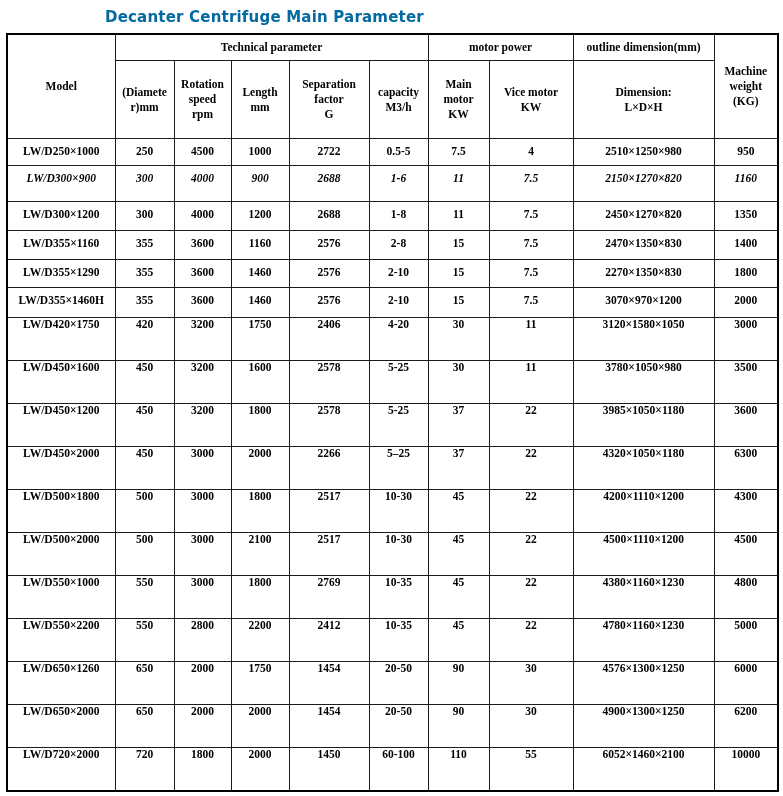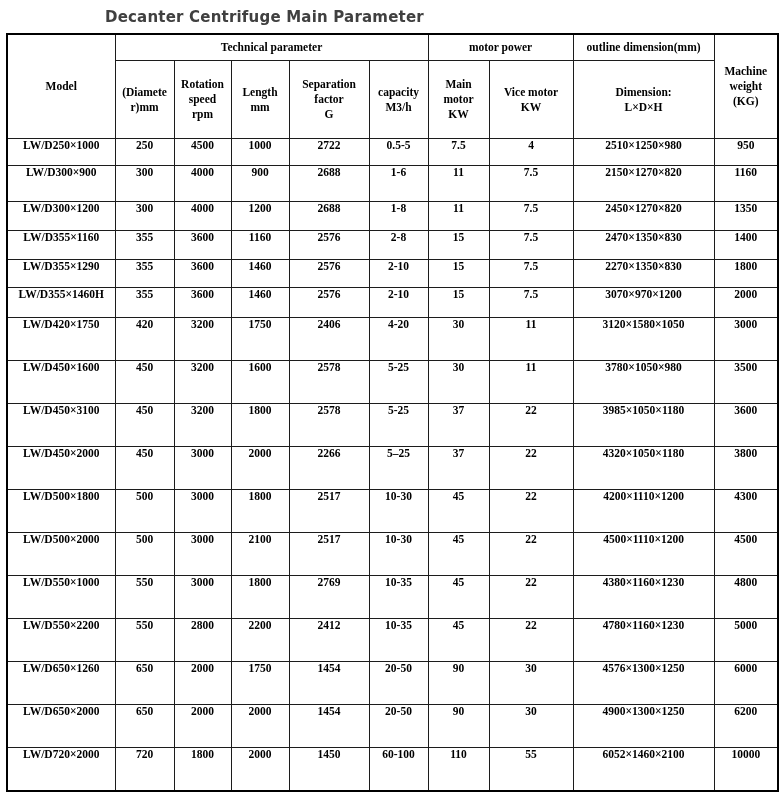--- a/index.html
+++ b/index.html
@@ -12,21 +12,21 @@
     position: relative;
     width: 783px;
     height: 796px;
     background: #ffffff;
     overflow: hidden;
   }
   .title {
     font-family: "DejaVu Sans", sans-serif;
     font-size: 15px;
     font-weight: 600;
-    color: #404040;
+    color: #0369a1;
     margin: 7px 0 0 105px;
     letter-spacing: 0.2px;
     line-height: 20px;
   }
   table.params {
     border-collapse: collapse;
     table-layout: fixed;
     width: 771px;
     margin: 6px 0 0 6px;
     border: 2px solid #000000;
@@ -54,26 +54,26 @@
     height: 77px;
   }
   tbody td {
     font-size: 11.5px;
     vertical-align: top;
     padding-top: 7px;
     line-height: 1.1;
   }
   tbody tr { height: 43px; }
   tbody tr:nth-child(1) { height: 27px; }
-  tbody tr:nth-child(2) { height: 36px; }
+  tbody tr:nth-child(2) { height: 36px; font-style: italic; }
   tbody tr:nth-child(3) { height: 29px; }
   tbody tr:nth-child(4) { height: 29px; }
   tbody tr:nth-child(5) { height: 28px; }
   tbody tr:nth-child(6) { height: 30px; }
-  tbody tr:nth-child(-n+6) td { }
+  tbody tr:nth-child(-n+6) td { padding-top: 6px; }
 </style>
 </head>
 <body>
 
 <div class="page">
   <div class="title">Decanter Centrifuge Main Parameter</div>
 
   <table class="params">
     <colgroup>
       <col style="width:108px">
@@ -210,42 +210,42 @@
           <td>3200</td>
           <td>1600</td>
           <td>2578</td>
           <td>5-25</td>
           <td>30</td>
           <td>11</td>
           <td>3780×1050×980</td>
           <td>3500</td>
         </tr>
         <tr>
-          <td>LW/D450×3100</td>
+          <td>LW/D450×1200</td>
           <td>450</td>
           <td>3200</td>
           <td>1800</td>
           <td>2578</td>
           <td>5-25</td>
           <td>37</td>
           <td>22</td>
           <td>3985×1050×1180</td>
           <td>3600</td>
         </tr>
         <tr>
           <td>LW/D450×2000</td>
           <td>450</td>
           <td>3000</td>
           <td>2000</td>
           <td>2266</td>
           <td>5–25</td>
           <td>37</td>
           <td>22</td>
           <td>4320×1050×1180</td>
-          <td>3800</td>
+          <td>6300</td>
         </tr>
         <tr>
           <td>LW/D500×1800</td>
           <td>500</td>
           <td>3000</td>
           <td>1800</td>
           <td>2517</td>
           <td>10-30</td>
           <td>45</td>
           <td>22</td>

